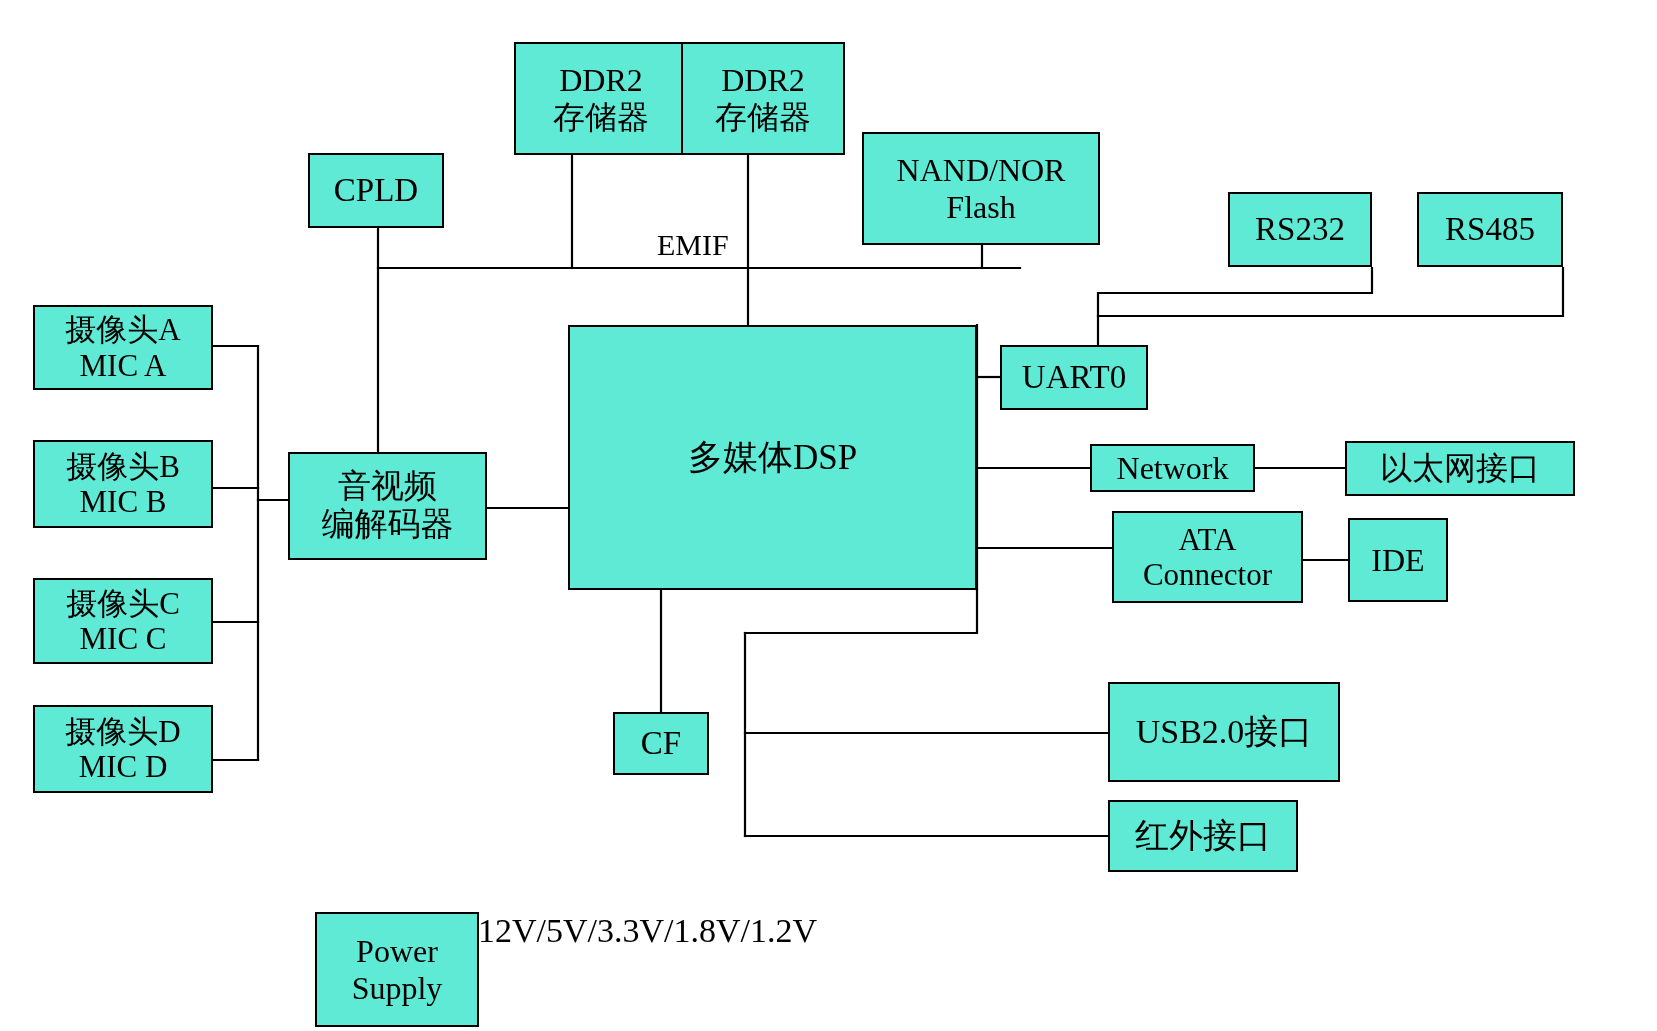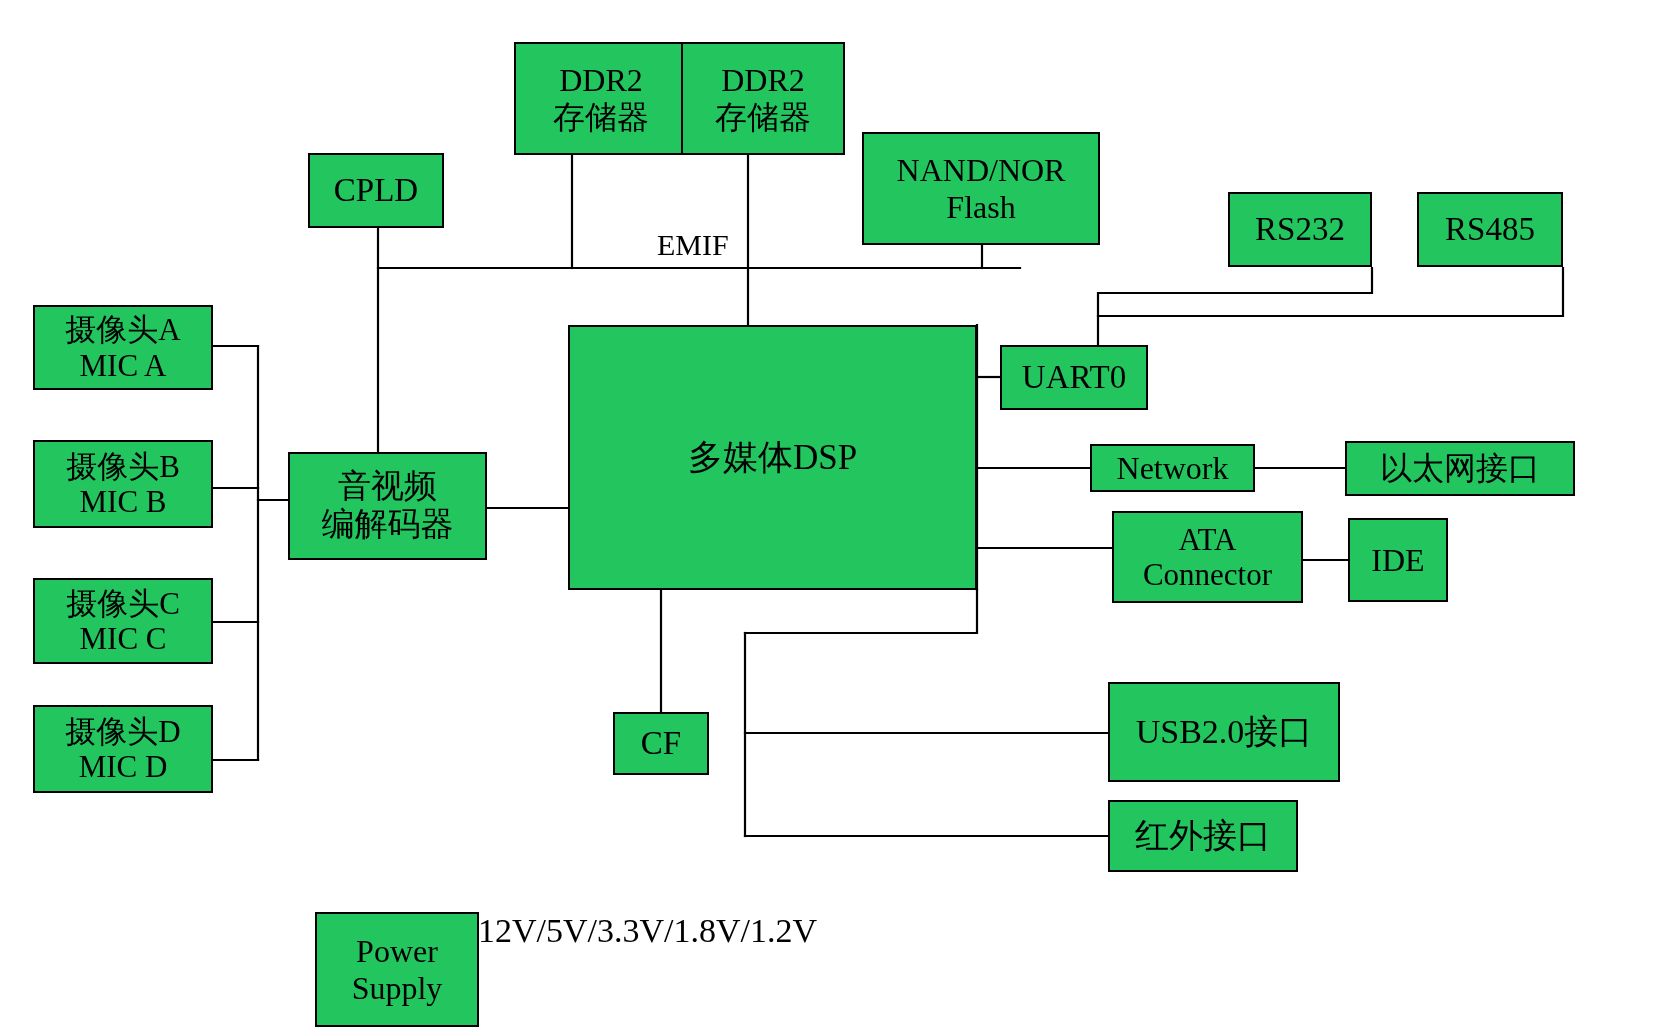--- a/index.html
+++ b/index.html
@@ -26,21 +26,21 @@
     stroke: #000000;
     stroke-width: 2.2;
     fill: none;
     stroke-linecap: square;
     stroke-linejoin: miter;
   }
   .node {
     position: absolute;
     box-sizing: border-box;
     border: 2.4px solid #000000;
-    background: #22c55e;
+    background: #5eead4;
     display: flex;
     flex-direction: column;
     align-items: center;
     justify-content: center;
     text-align: center;
     line-height: 1.14;
     color: #000000;
     z-index: 3;
   }
   .node .ln {

